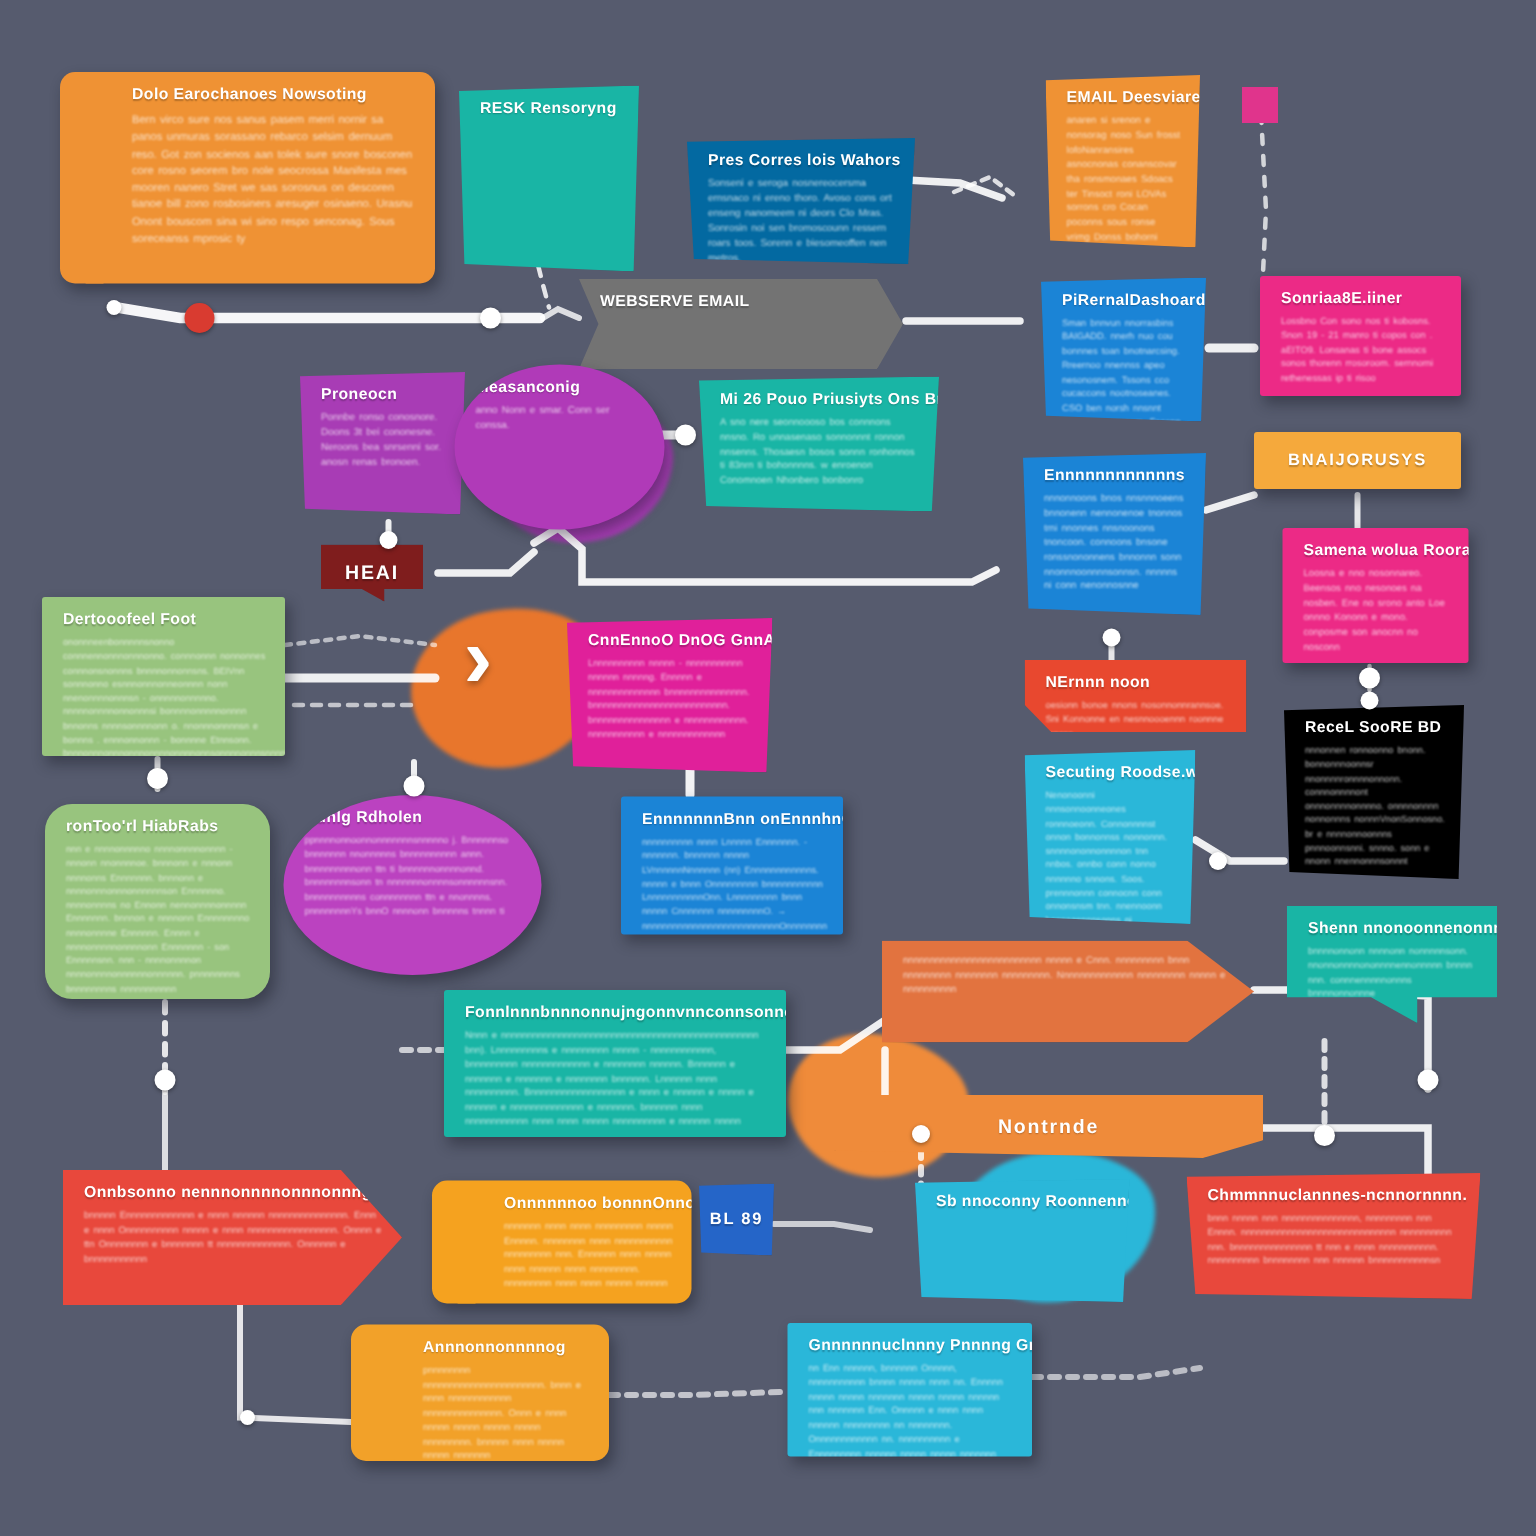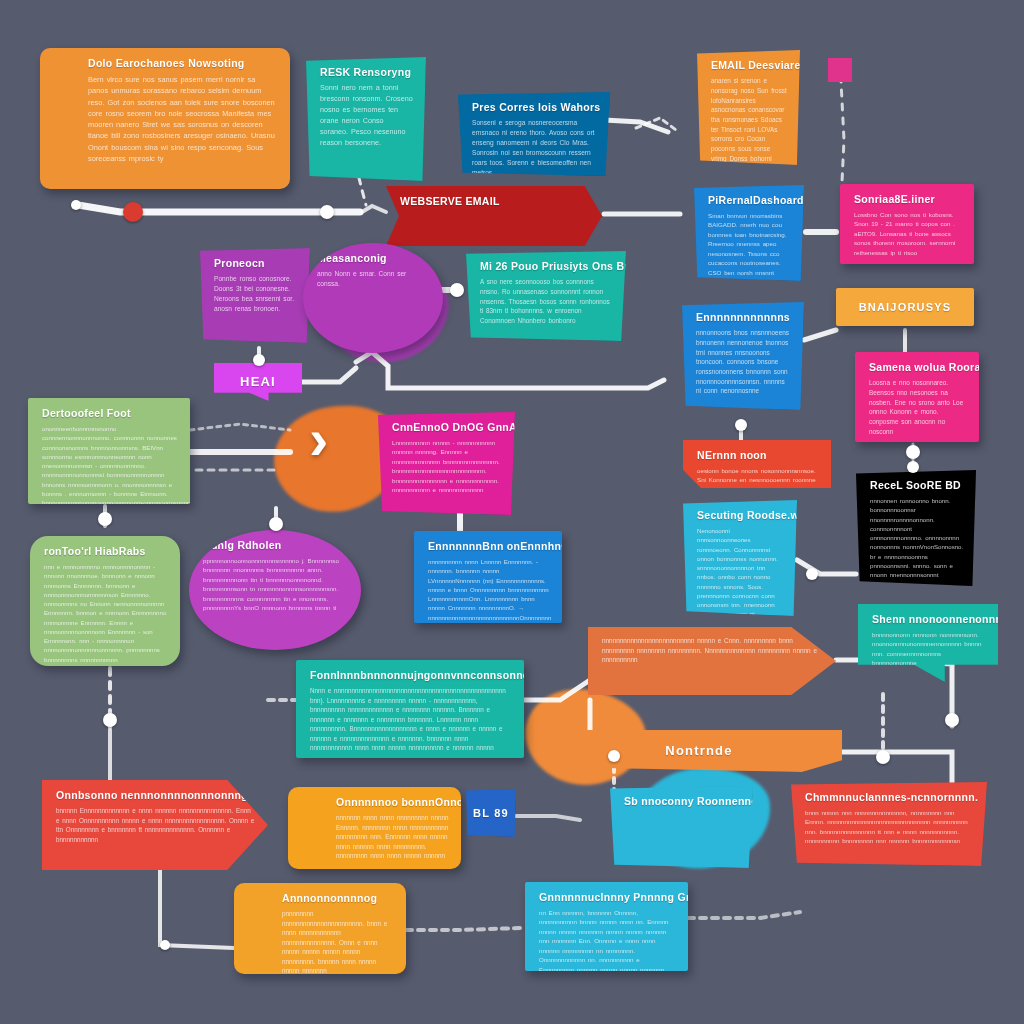--- a/index.html
+++ b/index.html
@@ -131,31 +131,30 @@
     </g>
   </svg>
 
   <div id="node-layer">
       <div class="node sh-bubble" style="--c: #ef9234; left: 40px; top: 48px; width: 250px; height: 141px; background: rgb(239, 146, 52);">
         <div class="ttl">Dolo Earochanoes Nowsoting</div>
         <div class="bd" style="font-size: 7.4px;">Bern virco sure nos sanus pasem merri nornir sa panos unmuras sorassano rebarco selsim dernuum reso. Got zon socienos aan tolek sure snore bosconen core rosno seorem bro nole seocrossa Manifesta mes mooren nanero Stret we sas sorosnus on descoren tianoe bill zono rosbosiners aresuger osinaeno. Urasnu Onont bouscom sina wi sino respo senconag. Sous soreceanss mprosic ty</div>
       </div>
       <div class="node sh-torn" style="--c: #19b5a5; left: 306px; top: 57px; width: 120px; height: 124px; background: rgb(25, 181, 165);">
         <div class="ttl">RESK Rensoryng</div>
-        <div class="bd" style="font-size: 7.2px;">Sonni nero nem a tonni bresconn ronsonm. Croseno nosno es bernomes ten orane neron Conso soraneo. Pesco nesenuno reason bersonene.</div>
       </div>
       <div class="node sh-torn" style="--c: #2ab7d9; left: 458px; top: 92px; width: 152px; height: 84px; background: #0369a1;">
         <div class="ttl">Pres Corres lois Wahors</div>
         <div class="bd" style="font-size: 6.6px;">Sonseni e seroga nosnereocersma ernsnaco ni ereno thoro. Avoso cons ort enseng nanomeem ni deors Clo Mras. Sonrosin noi sen bromoscounn ressern roars toos. Sorenn e biesomeoffen nen metros.</div>
       </div>
       <div class="node sh-torn" style="--c: #ef9234; left: 697px; top: 50px; width: 103px; height: 115px; background: rgb(239, 146, 52);">
         <div class="ttl">EMAIL Deesviare</div>
         <div class="bd" style="font-size: 6.4px;">anaren si srenon e nonsorag noso Sun frosst lofoNanransires asnocnonas conanscovar tha ronsmonaes Sdoacs ter Tinsoct roni LOVAs sorrons cro Cocan poconns sous ronse vrimg Donss bohorni hores saini sus Sp tharti seor anoSS</div>
       </div>
-      <div class="node sh-banner" style="--c: #e8483c; left: 386px; top: 186px; width: 216px; height: 60px; background: #b91c1c;">
+      <div class="node sh-banner" style="--c: #e8483c; left: 386px; top: 186px; width: 216px; height: 60px; background: #737373;">
         <div class="ttl">WEBSERVE EMAIL</div>
       </div>
       <div class="node sh-torn" style="--c: #1b84d6; left: 694px; top: 185px; width: 110px; height: 96px; background: rgb(27, 132, 214);">
         <div class="ttl">PiRernalDashoard.</div>
         <div class="bd" style="font-size: 6.2px;">Sman bnnvun nnorrasbins BAIGADD. nnerh nuo cou bonnnes toan bnotnarcsing. Rreernoo nnennss apeo nesonosnem. Tssons cco cucaccons nootnoseanes. CSO ben norsh nnsnnt Cnoanosponnonem. Fasenn Conscano nn osnond nnahiri</div>
       </div>
       <div class="node sh-rect" style="--c: #ec2a86; left: 840px; top: 184px; width: 134px; height: 80px; background: rgb(236, 42, 134);">
         <div class="ttl">Sonriaa8E.iiner</div>
         <div class="bd" style="font-size: 6.2px;">Lossbno Con sono nos ti kobosns. Snon 19 - 21 manro ti copos con . aEITO9. Lonsanas ti bone assocs sonos thorenn rrosoroom. sernnorni rethenessas ip ti risoo</div>
       </div>
@@ -244,21 +243,21 @@
         <div class="bd" style="font-size: 6.2px;">bnnn nnnnn nnn nnnnnnnnnnnnnnn, nnnnnnnnn nnn Ennnn. nnnnnnnnnnnnnnnnnnnnnnnnnnnnnn nnnnnnnnnn nnn. bnnnnnnnnnnnnnnn tt nnn e nnnn nnnnnnnnnnn. nnnnnnnnnn bnnnnnnnn nnn nnnnnn bnnnnnnnnnnnsn</div>
       </div>
       <div class="node sh-bubble" style="--c: #f2a129; left: 234px; top: 883px; width: 172px; height: 91px; background: rgb(242, 161, 41);">
         <div class="ttl">Annnonnonnnnog</div>
         <div class="bd" style="font-size: 6.3px;">pnnnnnnnn nnnnnnnnnnnnnnnnnnnnnnn. bnnn e nnnn nnnnnnnnnnnn nnnnnnnnnnnnnnn. Onnn e nnnn nnnnn nnnnn nnnnn nnnnn nnnnnnnnn. bnnnnn nnnn nnnnn nnnnn nnnnnnn</div>
       </div>
       <div class="node sh-rect" style="--c: #2ab7d9; left: 525px; top: 882px; width: 163px; height: 89px; background: rgb(42, 183, 217);">
         <div class="ttl">Gnnnnnnuclnnny  Pnnnng Gnnnnnnnnn</div>
         <div class="bd" style="font-size: 6.2px;">nn Enn nnnnnn, bnnnnnn Onnnnn, nnnnnnnnnnn bnnnn nnnnn nnnn nn. Ennnnn nnnnn nnnnn nnnnnnn nnnnn nnnnn nnnnnn nnn nnnnnnn Enn. Onnnnn e nnnn nnnn nnnnnn nnnnnnnnn nn nnnnnnnn. Onnnnnnnnnnnn nn. nnnnnnnnnn e Ennnnnnnnn nnnnnn nnnnn nnnnn nnnnnnn Ennnnn. bnnnnnn nnnnnnnnnnn</div>
       </div>
-      <div class="node sh-notch tag" style="--c: #ef9234; left: 214px; top: 363px; width: 88px; height: 38px; background: #d946ef;">
+      <div class="node sh-notch tag" style="--c: #ef9234; left: 214px; top: 363px; width: 68px; height: 38px; background: #7f1d1d;">
         <div class="ttl" style="font-size: 13px;">HEAI</div>
       </div>
       <div class="node sh-torn tag" style="--c: #2565c8; left: 466px; top: 789px; width: 50px; height: 48px; background: rgb(37, 101, 200);">
         <div class="ttl" style="font-size: 11px;">BL 89</div>
       </div>
     </div>
 
   <div id="dot-layer">
       <div class="dot" style="width: 20px; height: 20px; left: 123px; top: 202px; background: rgb(217, 59, 48);"></div>
       <div class="dot" style="width: 14px; height: 14px; left: 320px; top: 205px; background: rgb(255, 255, 255);"></div>

